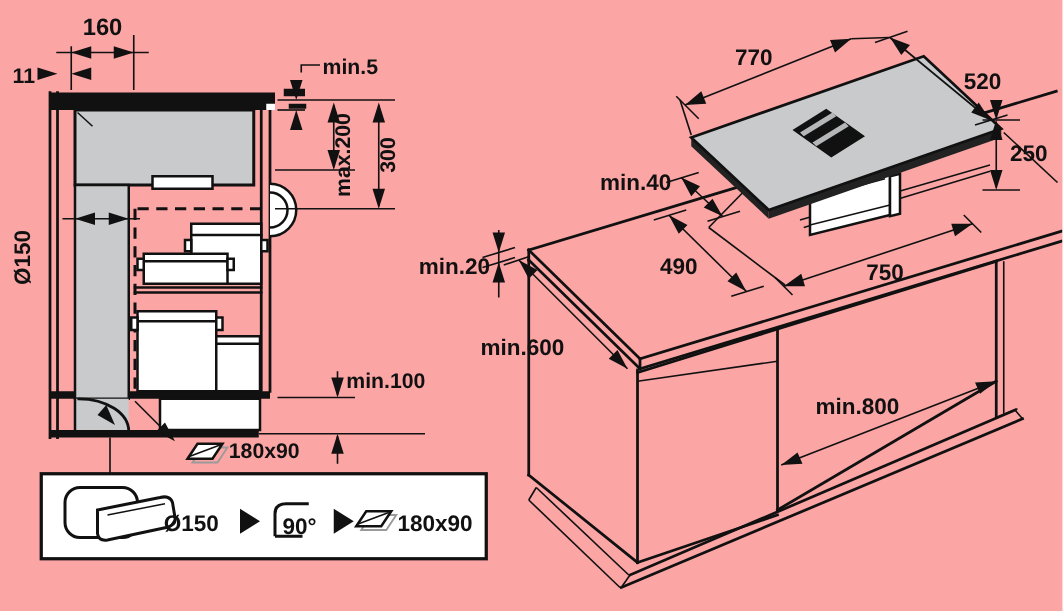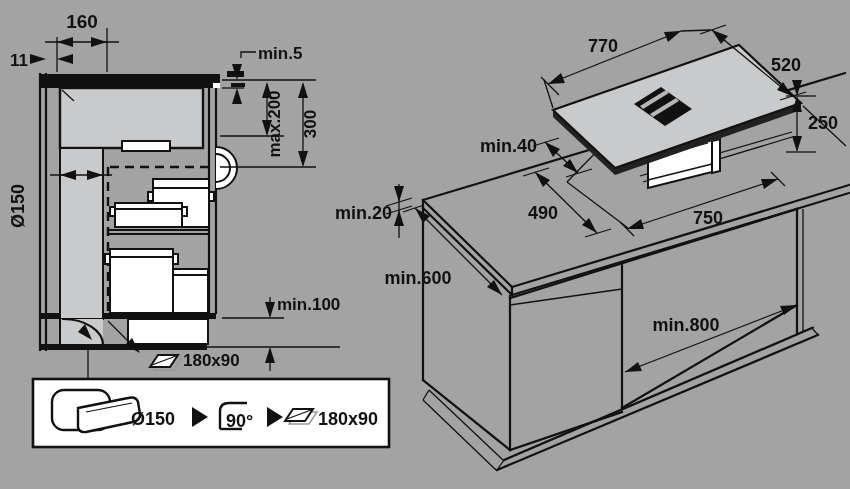--- a/index.html
+++ b/index.html
@@ -1,16 +1,16 @@
 <!DOCTYPE html>
 <html><head>
 <meta charset="utf-8">
 <style>
   html,body{margin:0;padding:0;background:#fff;}
-  .stage{width:850px;height:489px;position:relative;background:#a3a3a3;overflow:hidden;}
+  .stage{width:850px;height:489px;position:relative;background:#fca5a5;overflow:hidden;}
   svg{display:block;}
   .ln{stroke:#111;stroke-width:2.2;fill:none;stroke-linecap:square;}
   .ln2{stroke:#111;stroke-width:2;fill:none;stroke-linecap:square;}
   .thin{stroke:#111;stroke-width:1.3;fill:none;stroke-linecap:butt;}
   .thin2{stroke:#111;stroke-width:1.2;fill:none;}
   .dash{stroke:#111;stroke-width:2.4;stroke-dasharray:9 6;fill:none;}
   .arrow{fill:#111;stroke:none;}
   .wht{fill:#fff;stroke:#111;stroke-width:2;}
   .dim{font:700 18px "Liberation Sans", sans-serif;fill:#111;}
   .dimsm{font:700 17px "Liberation Sans", sans-serif;fill:#111;}

